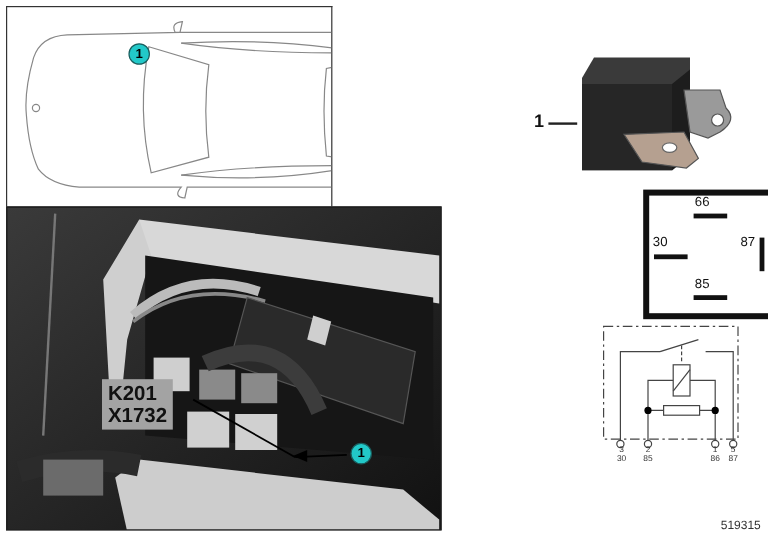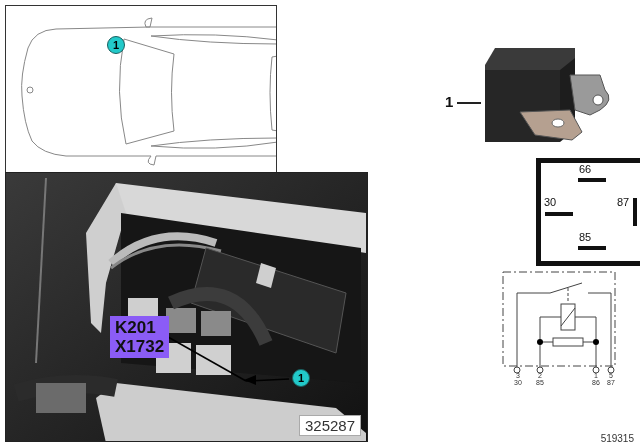--- a/index.html
+++ b/index.html
@@ -1,21 +1,21 @@
 <!DOCTYPE html>
 <html><head>
 <meta charset="utf-8">
 <style>
   html, body { margin:0; padding:0; }
   body { width:640px; height:448px; background:#ffffff; position:relative; overflow:hidden; font-family:"Liberation Sans", sans-serif; }
   .abs { position:absolute; }
   .car-panel { left:5px; top:5px; width:272px; height:167px; border:1.5px solid #333; border-bottom:none; box-sizing:border-box; background:#fff; overflow:hidden; }
   .photo-panel { left:5px; top:172px; width:363px; height:270px; border:1.5px solid #222; box-sizing:border-box; background:#1a1a1a; overflow:hidden; }
   .callout { width:18px; height:18px; border-radius:50%; background:#22c9c9; border:1.2px solid #1a5f5f; box-sizing:border-box; color:#000; font-weight:bold; font-size:11px; display:flex; align-items:center; justify-content:center; }
-  .label-box { background:#8b5cf6; color:#111; font-weight:bold; font-size:17px; line-height:19px; padding:2px 5px;margin-left:25px; }
+  .label-box { background:#a3a3a3; color:#111; font-weight:bold; font-size:17px; line-height:19px; padding:2px 5px; }
   .refnum { background:#fff; border:1px solid #aaa; font-size:15px; color:#333; padding:1px 5px; }
   .pin-box { left:500px; top:158px; width:113px; height:108px; border:5px solid #111; box-sizing:border-box;margin-left:36px; }
   .pin-label { font-size:11px; color:#111; }
   .pin-bar { background:#111; }
   .schematic { left:498px; top:268px; width:120px; height:120px; }
   .footer-id { right:6px; bottom:4px; font-size:10px; color:#333; }
   .part-num { font-size:15px; font-weight:bold; color:#111; }
 </style>
 </head>
 <body>
@@ -78,21 +78,20 @@
 
     <line x1="155" y1="160" x2="240" y2="208" stroke="#000" stroke-width="1.5"></line>
     <line x1="240" y1="208" x2="283" y2="206" stroke="#000" stroke-width="1.5"></line>
     <polygon points="238,207 250,202 250,212" fill="#000"></polygon>
   </svg>
   <div class="abs label-box" style="left:79px;top:143px;">
     <div>K201</div>
     <div>X1732</div>
   </div>
   <div class="abs callout" style="left:286px;top:196px;">1</div>
-  <div class="abs refnum" style="left:293px;top:242px;">325287</div>
 </div>
 
 <div class="abs part-num" style="left:445px;top:93px;">1</div>
 <div class="abs" style="left:457px;top:102px;width:24px;height:1.5px;background:#222;"></div>
 <svg class="abs" style="left:480px;top:40px;" width="140" height="110" viewBox="0 0 140 110">
   <path d="M5 25 L15 8 L95 8 L95 20 L85 35 L5 35 Z" fill="#3a3a3a"></path>
   <rect x="5" y="30" width="75" height="72" fill="#262626"></rect>
   <path d="M80 30 L95 18 L95 90 L80 102 Z" fill="#1d1d1d"></path>
   <path d="M90 35 L120 35 L125 50 Q135 60 120 70 L110 75 L95 70 Z" fill="#9a9a9a" stroke="#555"></path>
   <circle cx="118" cy="60" r="5" fill="#fff" stroke="#555"></circle>

